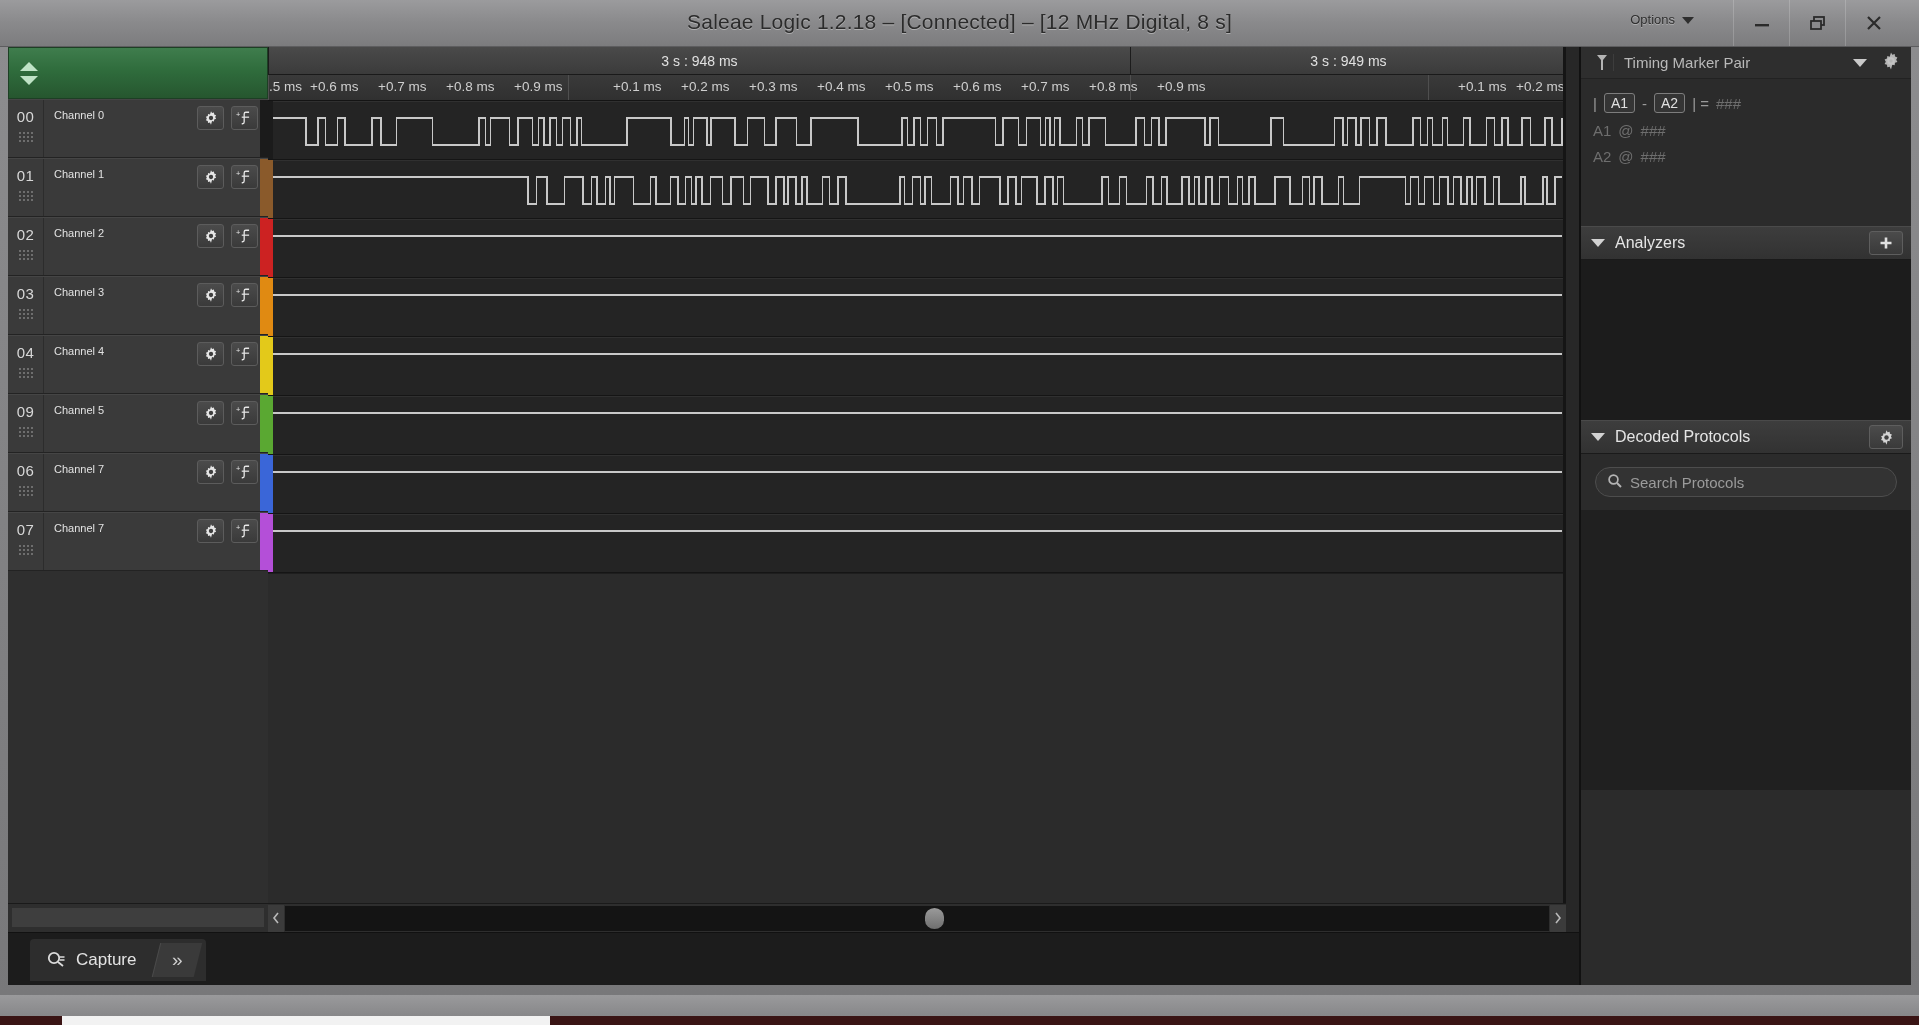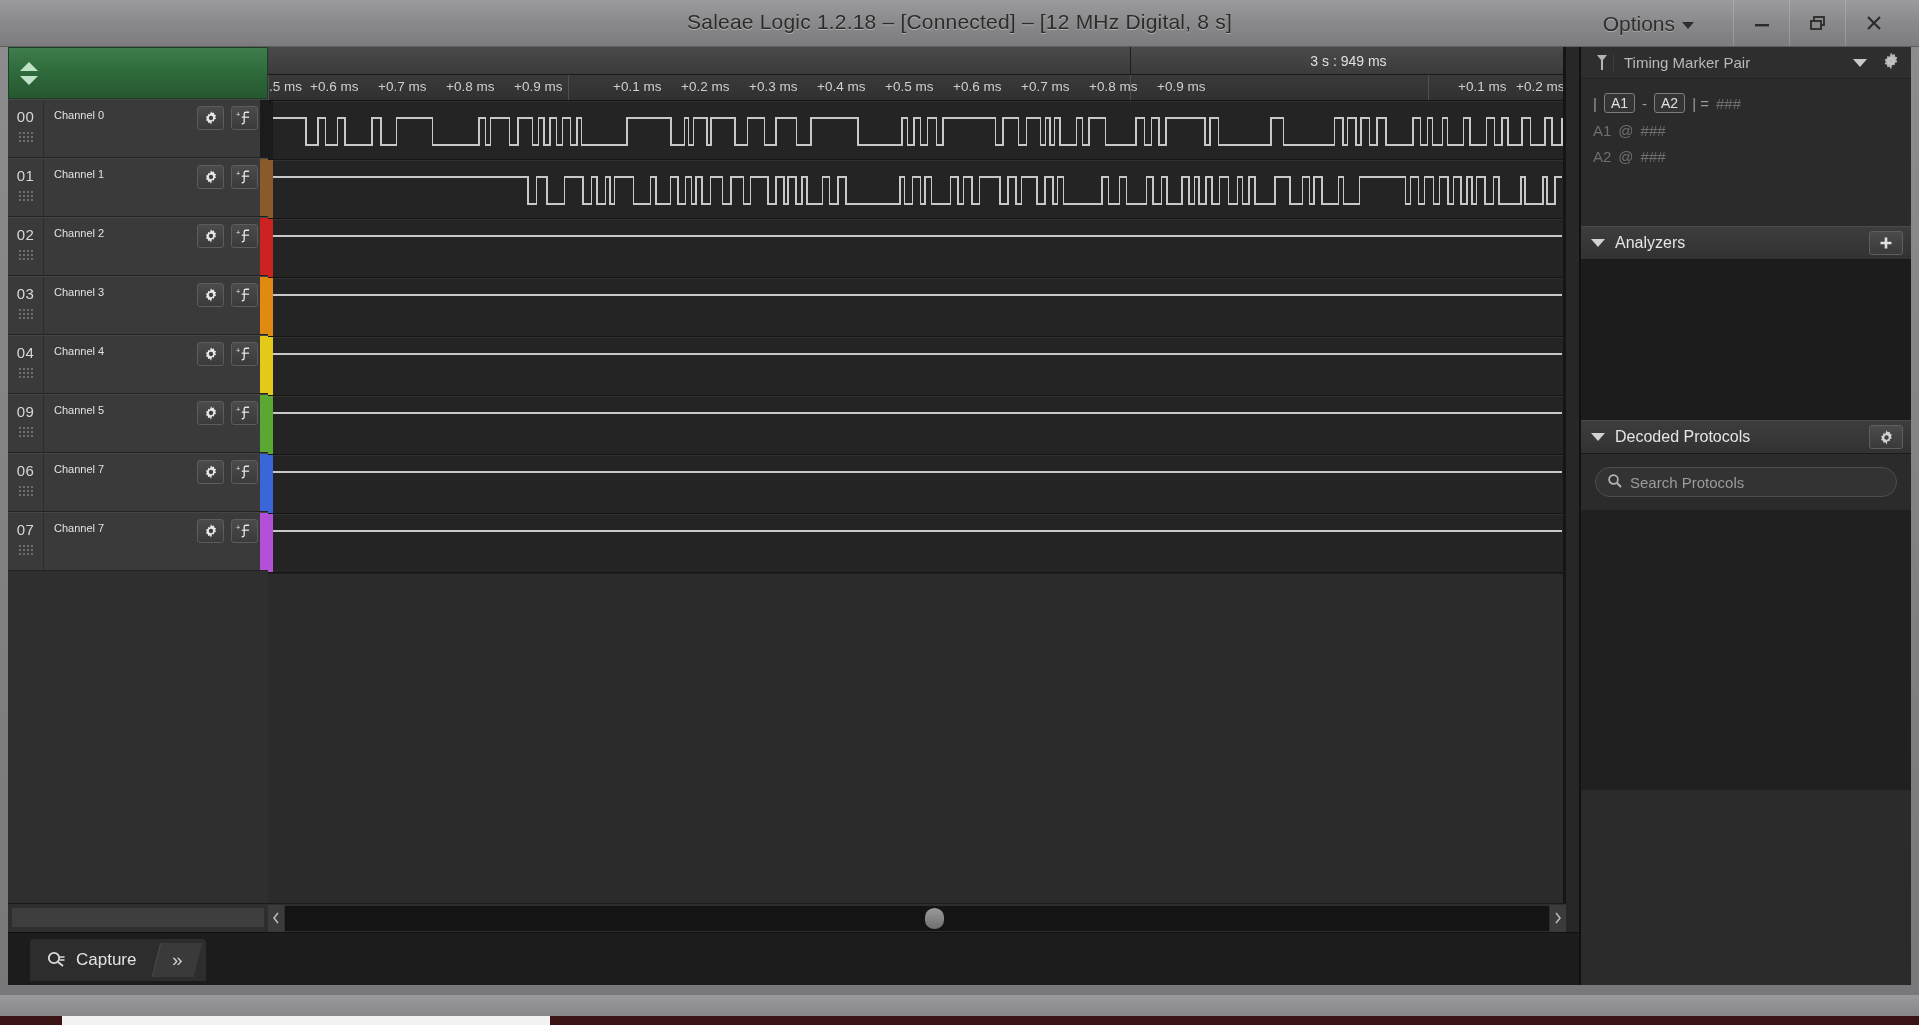--- a/index.html
+++ b/index.html
@@ -26,21 +26,21 @@
   }
   #window-title {
     position: absolute; left: 0; top: 10px; width: 1919px;
     text-align: center;
     font-size: 21px; color: #2b2b2b;
     letter-spacing: .2px;
     text-shadow: 0 1px 0 rgba(255,255,255,.35);
   }
   #options-menu {
     position: absolute; right: 215px; top: 9px;
-    font-size: 21px; color: #2e2e2e;
+    font-size: 13px; color: #2e2e2e;
     padding: 3px 10px;
     cursor: pointer;
     text-shadow: 0 1px 0 rgba(255,255,255,.3);
   }
   #options-menu .caret {
     display: inline-block; margin-left: 7px;
     border-left: 6px solid transparent;
     border-right: 6px solid transparent;
     border-top: 7px solid #2e2e2e;
     vertical-align: middle;
@@ -616,20 +616,21 @@
         </div>
 
       <div id="left-scrollbar">
         <div id="left-scroll-track"></div>
       </div>
     </div>
 
     <div id="graph-area">
 
       <div id="ruler-major">
+          <div class="ruler-seg" style="left: 0px; width: 862px;">3 s : 948 ms</div>
           <div class="ruler-seg" style="left: 862px; width: 436px;">3 s : 949 ms</div>
         </div>
       <div id="ruler-minor">
           <div class="tick-label" style="left: 1px;">.5 ms</div>
           <div class="tick-label" style="left: 42px;">+0.6 ms</div>
           <div class="tick-label" style="left: 110px;">+0.7 ms</div>
           <div class="tick-label" style="left: 178px;">+0.8 ms</div>
           <div class="tick-label" style="left: 246px;">+0.9 ms</div>
           <div class="tick-label" style="left: 345px;">+0.1 ms</div>
           <div class="tick-label" style="left: 413px;">+0.2 ms</div>

